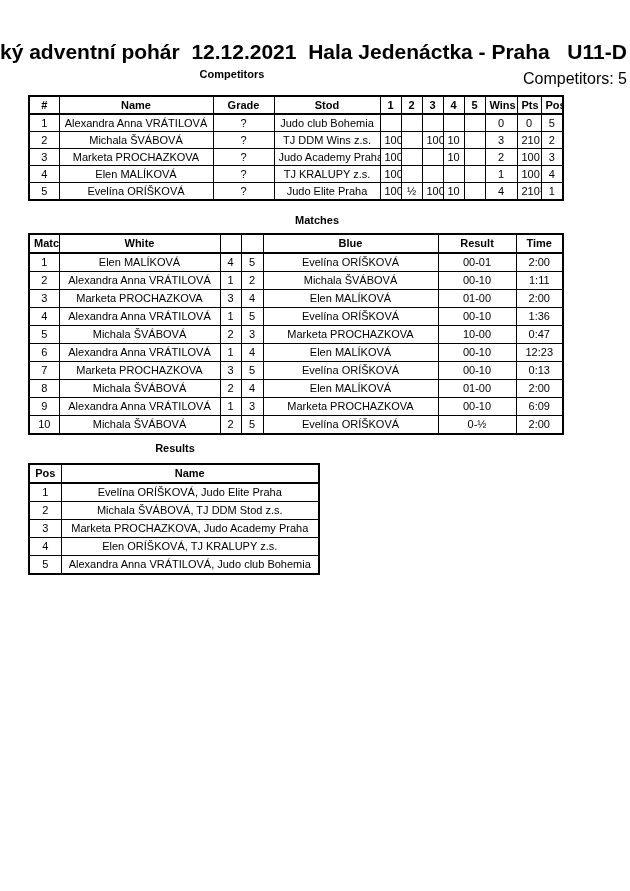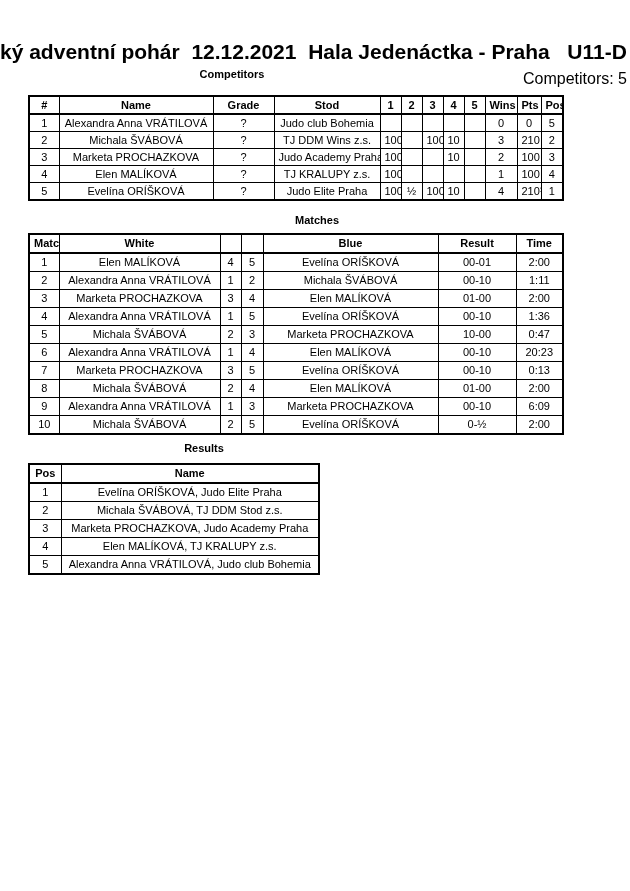--- a/index.html
+++ b/index.html
@@ -12,21 +12,21 @@
   .title {
     position:absolute; top:40px; left:0;
     font-size:21px; font-weight:bold; white-space:pre;
   }
   .sec-heading {
     position:absolute; transform:translateX(-50%);
     font-size:11px; font-weight:bold; white-space:nowrap;
   }
   #competitors-heading { left:232px; top:68px; }
   #matches-heading     { left:295px; top:214px;padding-left:44px; }
-  #results-heading     { left:175px; top:442px;margin-left:29px; }
+  #results-heading     { left:175px; top:442px; }
   .comp-count {
     position:absolute; top:70px; left:0; width:627px;
     text-align:right; font-size:16px;
   }
   table.tbl {
     position:absolute; border-collapse:collapse; table-layout:fixed;
     border:2px solid #000;
   }
   .tbl th, .tbl td {
     border:1px solid #000; font-size:11px;
@@ -225,21 +225,21 @@
     <td class="c">10-00</td>
     <td class="c">0:47</td>
   </tr>
   <tr>
     <td class="c">6</td>
     <td class="l">Alexandra Anna VRÁTILOVÁ</td>
     <td class="c p0">1</td>
     <td class="c p0">4</td>
     <td class="l">Elen MALÍKOVÁ</td>
     <td class="c">00-10</td>
-    <td class="c">20:23</td>
+    <td class="c">12:23</td>
   </tr>
   <tr>
     <td class="c">7</td>
     <td class="l">Marketa PROCHAZKOVA</td>
     <td class="c p0">3</td>
     <td class="c p0">5</td>
     <td class="l">Evelína ORÍŠKOVÁ</td>
     <td class="c">00-10</td>
     <td class="c">0:13</td>
   </tr>
@@ -292,20 +292,20 @@
   <tr>
     <td class="c">2</td>
     <td class="l">Michala ŠVÁBOVÁ, TJ DDM Stod z.s.</td>
   </tr>
   <tr>
     <td class="c">3</td>
     <td class="l">Marketa PROCHAZKOVA, Judo Academy Praha</td>
   </tr>
   <tr>
     <td class="c">4</td>
-    <td class="l">Elen MALÍKOVÁ, TJ KRALUPY z.s.</td>
+    <td class="l">Elen ORÍŠKOVÁ, TJ KRALUPY z.s.</td>
   </tr>
   <tr>
     <td class="c">5</td>
     <td class="l">Alexandra Anna VRÁTILOVÁ, Judo club Bohemia</td>
   </tr>
 </tbody>
   </table>
 
 </body></html>

